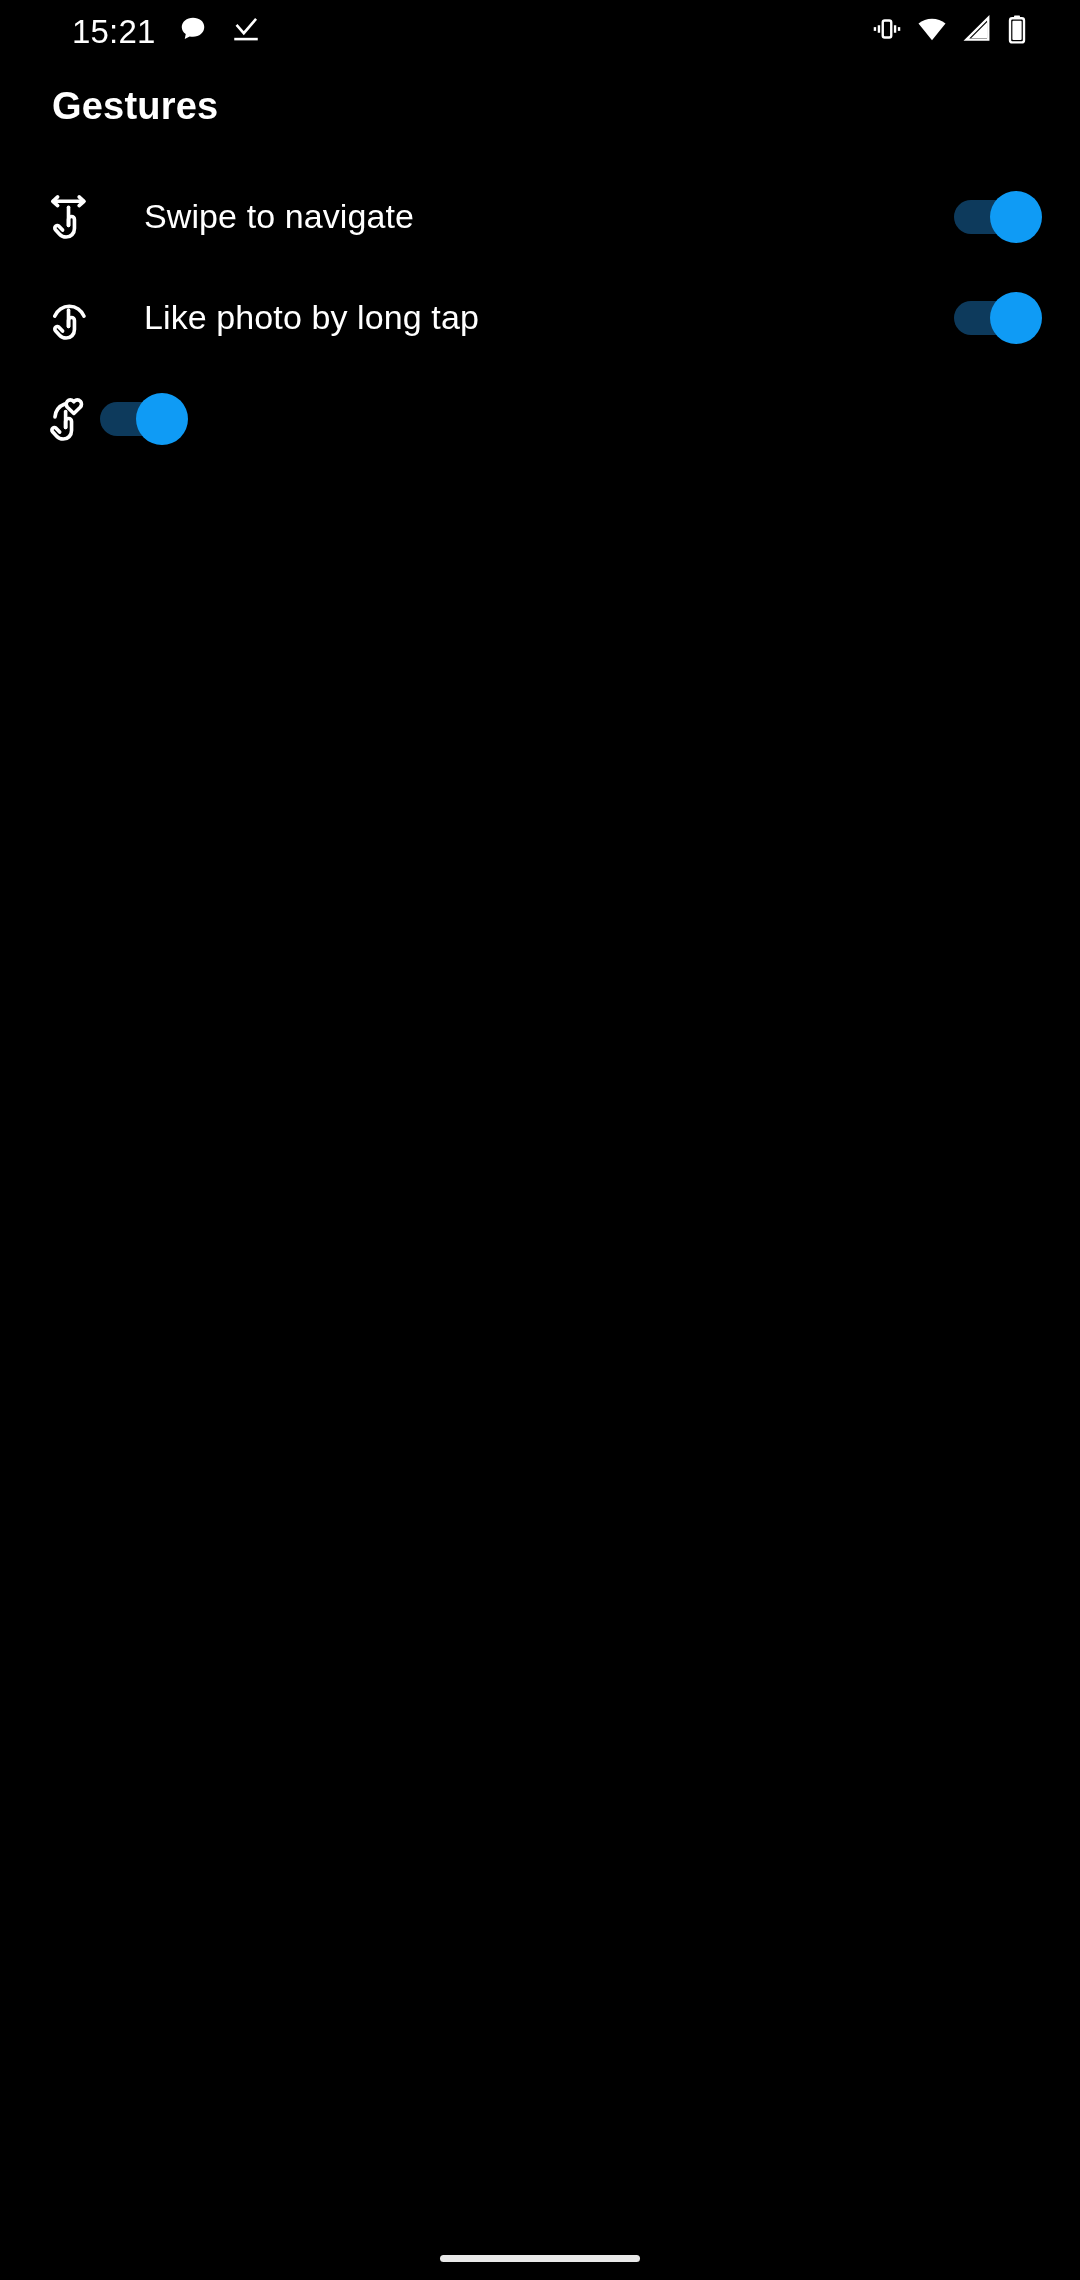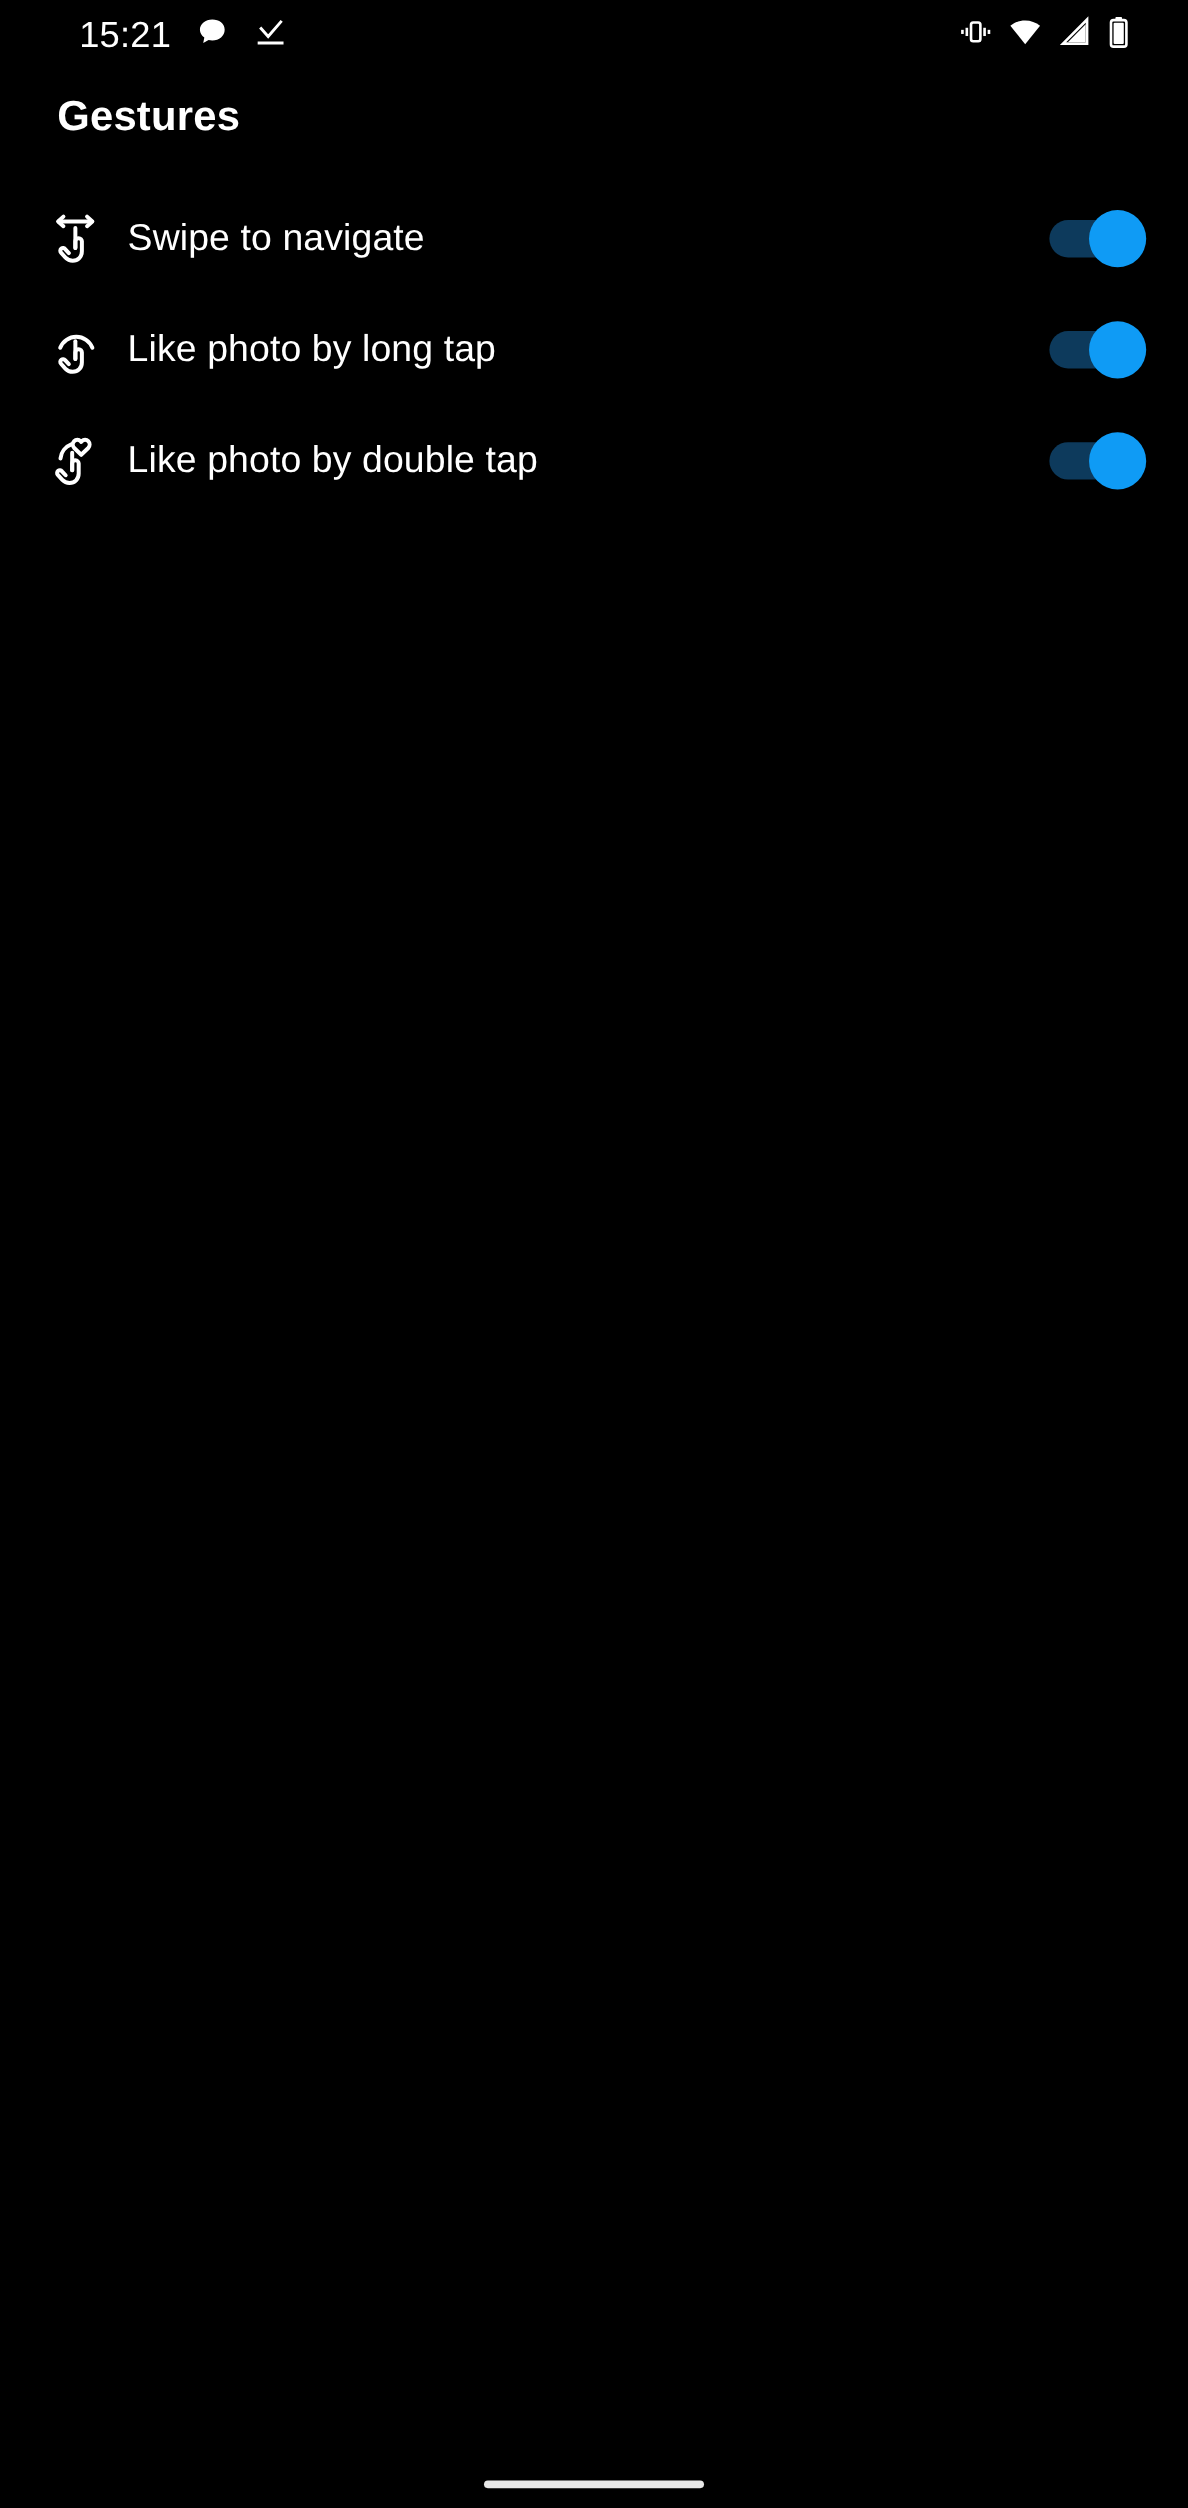--- a/index.html
+++ b/index.html
@@ -52,21 +52,21 @@
     align-items:center;
     padding-left:38px;
     padding-right:38px;
   }
   .row-icon{
     width:62px; height:62px;
     flex:0 0 62px;
     display:flex; align-items:center; justify-content:center;
   }
   .row-label{
-    margin-left:16px;
+    margin-left:44px;
     color:#ffffff;
     font-size:34px;
     font-weight:400;
     letter-spacing:0.1px;
     white-space:nowrap;
     flex:1 1 auto;
   }
 
   
   .toggle{
@@ -203,21 +203,20 @@
     <span class="row-icon">
       <svg width="58" height="58" viewBox="0 0 48 48">
         <g fill="none" stroke="#ffffff" stroke-width="3" stroke-linecap="round" stroke-linejoin="round">
           <path d="M12.4 22.2 A12.6 12.6 0 0 1 20.5 11.6"></path>
           <path d="M33.3 9.2 c-1.3-1.4-3.5-1.4-4.8 0 l-0.5 0.55 -0.5-0.55 c-1.3-1.4-3.5-1.4-4.8 0 -1.3 1.4 -1.3 3.7 0 5.1 L28 19.4 l5.3-5.1 c1.35-1.4 1.35-3.7 0-5.1 z"></path>
           <path d="M21.2 17.8 L21.2 31"></path>
           <path d="M21.2 31 L21.2 26 C21.2 24.6 22.4 23.6 23.7 23.6 C25 23.6 26.1 24.7 26.1 26 L26.1 33.5 C26.1 37.6 23.2 40.6 19.2 40.6 C17 40.6 15.2 39.8 13.8 38.3 L10.4 34.5 C9.6 33.6 9.7 32.2 10.6 31.5 C11.5 30.8 12.8 30.9 13.5 31.8 L16.3 34.8"></path>
         </g>
       </svg>
     </span>
-    <span class="row-label">Like photo by double tap</span>
     <span class="toggle">
       <span class="track"></span>
       <span class="thumb"></span>
     </span>
   </div>
 
 </div>
 
 <div class="nav-pill"></div>
 

